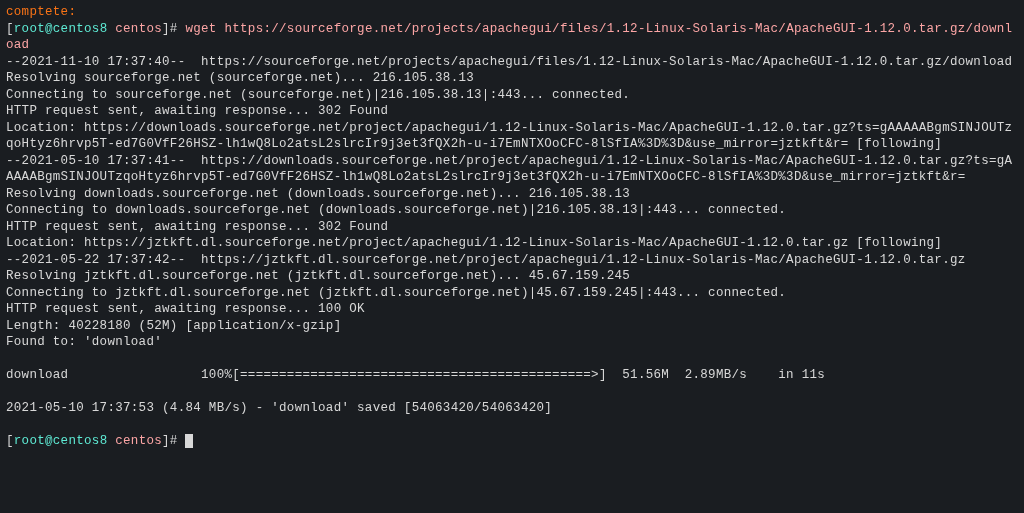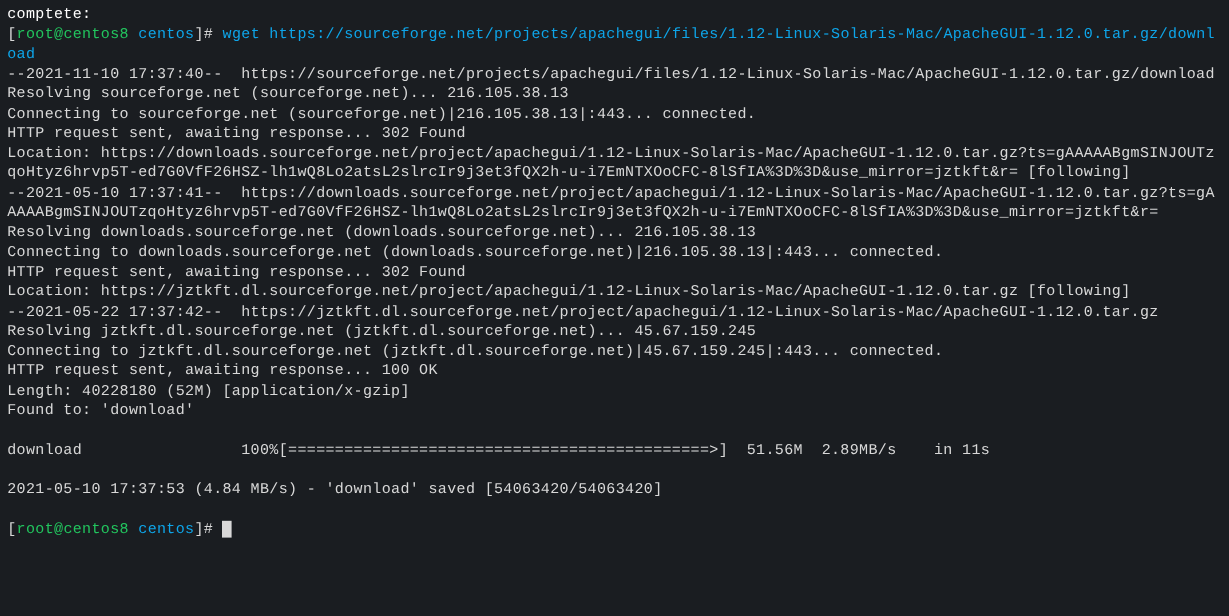--- a/index.html
+++ b/index.html
@@ -23,35 +23,35 @@
       word-break: break-all;
       letter-spacing: 0.3px;
     }
     .prompt-line {
       display: inline;
     }
     .bracket {
       color: #d8d8d8;
     }
     .red {
-      color: #22c55e;
+      color: #5eead4;
     }
     .cmd {
-      color: #0ea5e9;
+      color: #fca5a5;
       text-align: right;
     }
     .cursor {
       display: inline-block;
       background: #d8d8d8;
       width: 8px;
       height: 14px;
       vertical-align: text-bottom;
     }
     .partial-top {
-      color: #ffffff;
+      color: #f97316;
       text-align: center;
     }
   </style>
 </head>
 <body>
 
 <div class="terminal"><span class="partial-top">comptete:</span>
 <span class="prompt-line"><span class="bracket">[</span><span class="red">root@centos8</span><span class="cmd"> centos</span><span class="bracket">]# </span></span><span class="cmd">wget https://sourceforge.net/projects/apachegui/files/1.12-Linux-Solaris-Mac/ApacheGUI-1.12.0.tar.gz/download</span>
 <span>--2021-11-10 17:37:40--  https://sourceforge.net/projects/apachegui/files/1.12-Linux-Solaris-Mac/ApacheGUI-1.12.0.tar.gz/download</span>
 <span>Resolving sourceforge.net (sourceforge.net)... 216.105.38.13</span>

